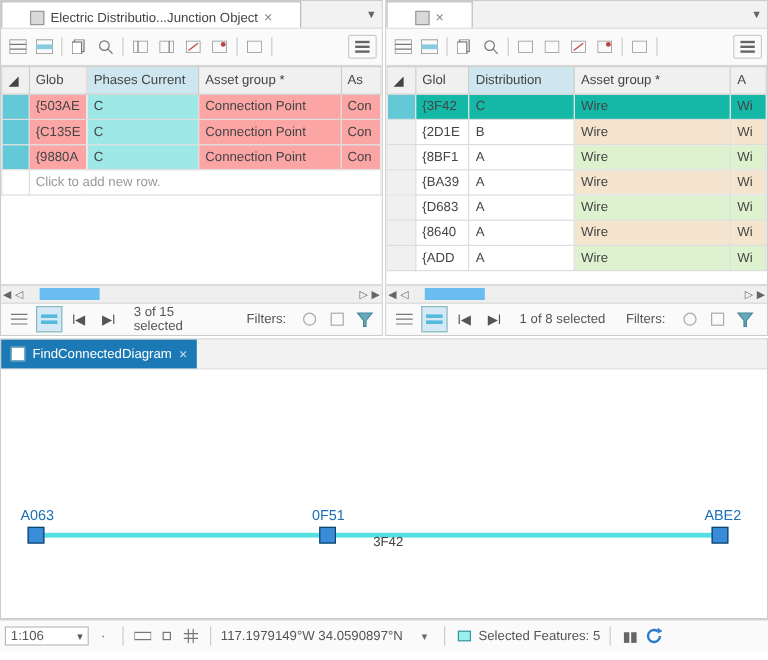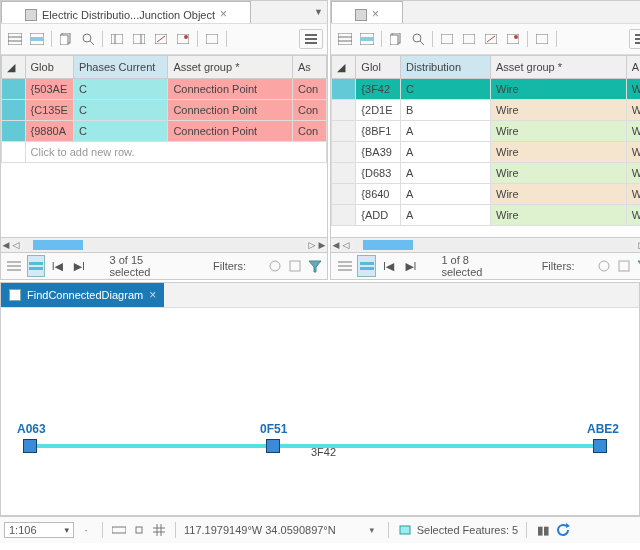--- a/index.html
+++ b/index.html
@@ -30,29 +30,29 @@
 tr.alt td.wire{background:#f5e5cf}
 tr.sel td{background:#14b8a6}
 .addrow td{color:#999;font-style:normal}
 .hscroll{height:14px;background:#f0f0f0;border-top:1px solid #ccc;position:relative;display:flex;align-items:center}
 .hscroll .tri{width:10px;text-align:center;color:#666;font-size:9px}
 .hscroll .track{flex:1;height:10px;background:#eee;position:relative;margin:0 2px}
 .hscroll .thumb{position:absolute;height:10px;background:#69bdf0;left:10px;width:50px}
 .statusbar{display:flex;align-items:center;height:26px;border-top:1px solid #ccc;background:#fafafa;padding:0 4px;gap:3px}
 .sbtn{width:20px;height:20px;display:flex;align-items:center;justify-content:center;color:#555;border:1px solid transparent}
 .sbtn.active{background:#d6e8f5;border-color:#8bb}
-.sbtxt{margin:0 18px;color:#555}
+.sbtxt{margin:0 7px;color:#555}
 .filtericon{width:20px;height:20px;display:flex;align-items:center;justify-content:center}
 .diagram{border:1px solid #ccc;margin-top:2px;display:flex;flex-direction:column;height:232px}
 .dtabbar{display:flex;align-items:flex-end;background:#f2f2f2;height:24px;border-bottom:1px solid #ddd}
 .dtab{background:#1b7ab5;color:#fff;padding:3px 8px;display:flex;align-items:center;gap:6px;font-size:11px;height:18px}
 .dtab .sq{width:10px;height:10px;background:#fff;border:1px solid #7ab}
 .dcanvas{flex:1;background:#fff;position:relative}
 .node{position:absolute;width:12px;height:12px;background:#3a8bd8;border:1px solid #146}
-.nlabel{position:absolute;color:#1b6fb5;font-weight:bold;font-size:12px}
+.nlabel{position:absolute;color:#1b6fb5;font-weight:normal;font-size:12px}
 .edge{position:absolute;height:4px;background:#57e0e3;top:136px}
 .edgelabel{position:absolute;color:#444;font-size:11px}
 .bottombar{display:flex;align-items:center;height:26px;border-top:1px solid #ccc;background:#fafafa;padding:0 4px;gap:4px;font-size:11px;color:#555}
 .scalebox{border:1px solid #bbb;padding:1px 4px;width:60px;display:flex;align-items:center;justify-content:space-between;background:#fff}
 .bsep{width:1px;height:16px;background:#ccc;margin:0 4px}
 .tinyicon{width:16px;height:16px;display:inline-flex;align-items:center;justify-content:center;color:#666}
 svg{display:block}
 </style>
 </head>
 <body>
@@ -440,21 +440,21 @@
     </span>
   <span class="tinyicon">
       <svg width="12" height="12">
         <line x1="0" y1="4" x2="12" y2="4" stroke="#777"></line>
         <line x1="0" y1="8" x2="12" y2="8" stroke="#777"></line>
         <line x1="4" y1="0" x2="4" y2="12" stroke="#777"></line>
         <line x1="8" y1="0" x2="8" y2="12" stroke="#777"></line>
       </svg>
     </span>
   <div class="bsep"></div>
-  <span style="flex:0 0 auto;margin-right:24px">117.1979149°W 34.0590897°N</span>
+  <span style="flex:0 0 auto;margin-right:6px">117.1979149°W 34.0590897°N</span>
   <span class="tinyicon" style="font-size:9px">▾</span>
   <div class="bsep"></div>
   <span class="tinyicon">
       <svg width="14" height="12">
         <rect x="2" y="2" width="10" height="8" fill="#9ee" stroke="#399"></rect>
       </svg>
     </span>
   <span>Selected Features: 5</span>
   <div class="bsep"></div>
   <span class="tinyicon" style="font-weight:bold">▮▮</span>

